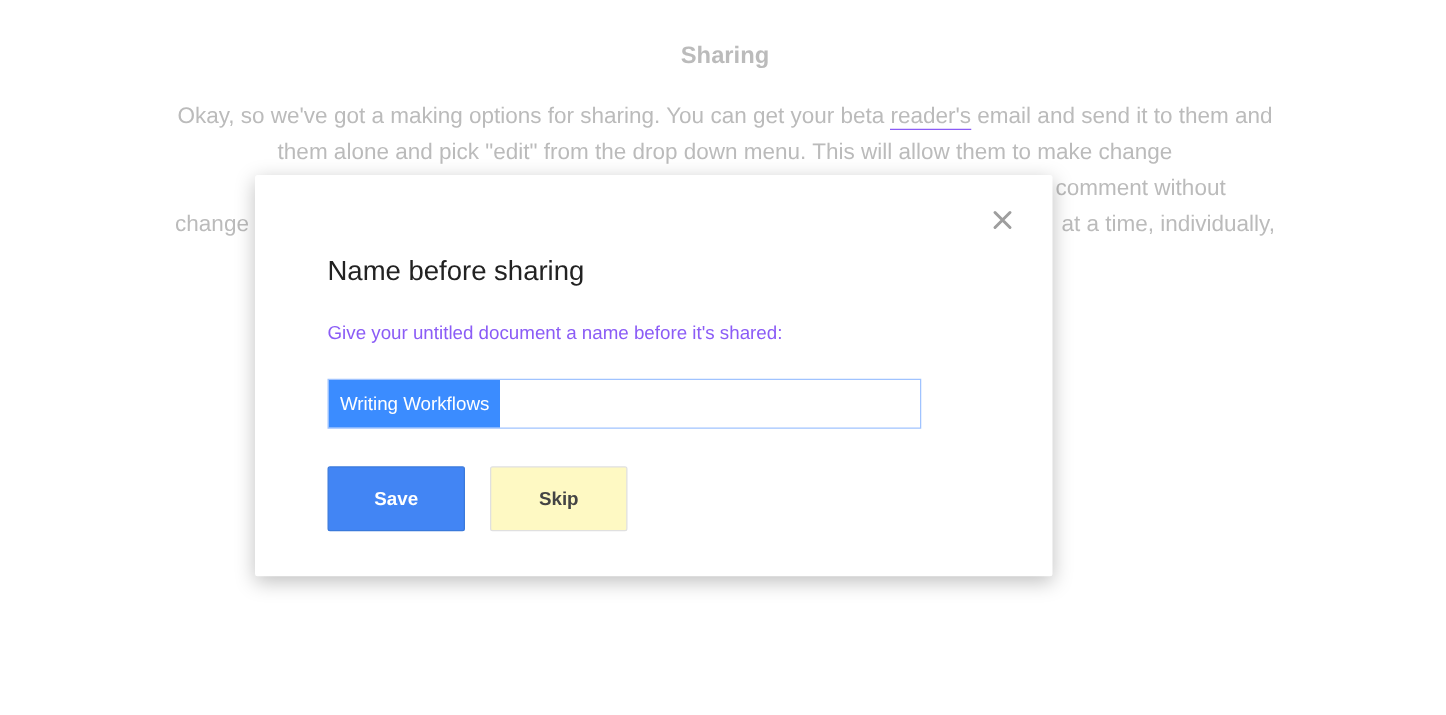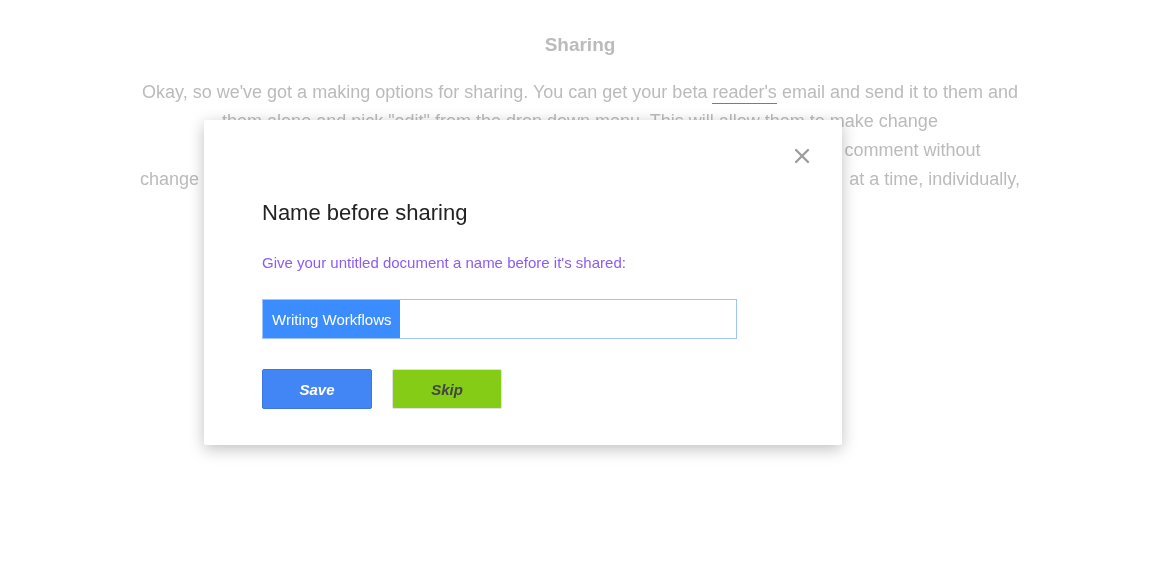--- a/index.html
+++ b/index.html
@@ -33,27 +33,27 @@
     .bg-paragraph {
       font-size: 18px;
       color: #bbbbbb;
     }
     .underline-frag {
       border-bottom: 1px solid #8b5cf6;
       padding-bottom: 1px;
     }
     .dialog {
       position: absolute;
-      top: 120px;
+      top: 140px;
       left: 204px;
       width: 638px;
       background: #ffffff;
       box-shadow: 0 4px 16px rgba(0,0,0,0.25);
       border-radius: 2px;
-      padding: 80px 58px 36px 58px;
+      padding: 64px 58px 36px 58px;
     }
     .dialog-close {
       position: absolute;
       top: 24px;
       right: 28px;
       width: 24px;
       height: 24px;
       color: #9e9e9e;
       cursor: pointer;
       display: flex;
@@ -99,40 +99,39 @@
       padding: 0 9px 0 9px;
       color: #ffffff;
       font-size: 15px;
       pointer-events: none;
     }
     .dialog-buttons {
       display: flex;
       gap: 20px;
     }
     .btn {
-      height: 40px;
+      height: 52px;
       min-width: 110px;
       border-radius: 2px;
       font-size: 15px;
       font-weight: bold;
       cursor: pointer;
       border: 1px solid transparent;
       display: flex;
       align-items: center;
       justify-content: center;
       font-family: Arial, Helvetica, sans-serif;
-      font-style: italic;
     }
     .btn-primary {
       background: #4285f4;
       color: #ffffff;
       border: 1px solid #3a79db;
     }
     .btn-secondary {
-      background: #84cc16;
+      background: #fef9c3;
       color: #444444;
       border: 1px solid #e0e0e0;
     }
   </style>
 </head>
 <body>
 
 <div class="background-content">
   <div class="bg-heading">Sharing</div>
   <div class="bg-paragraph">

